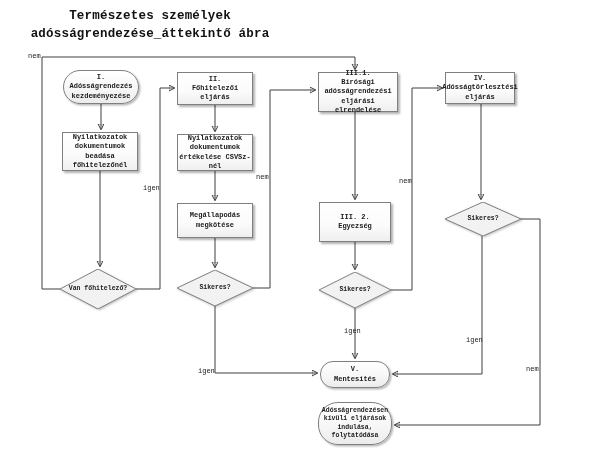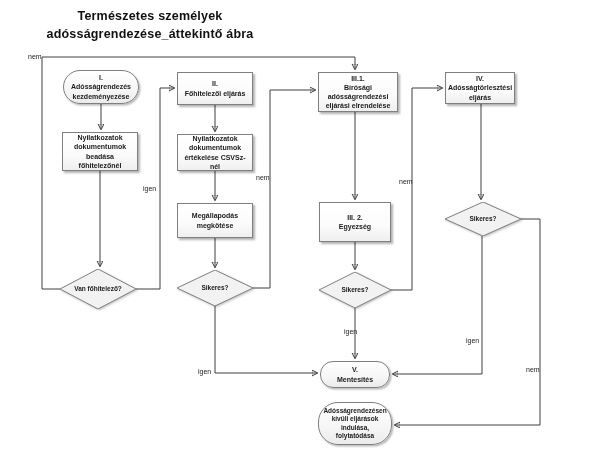--- a/index.html
+++ b/index.html
@@ -1,20 +1,20 @@
 <!DOCTYPE html>
 <html><head>
 <meta charset="utf-8">
 <style>
   html,body{margin:0;padding:0;background:#ffffff;}
   .canvas{
     position:relative;
     width:600px;height:450px;
     background:#ffffff;
-    font-family:Liberation Sans, sans-serif;
+    font-family:Liberation Mono, monospace;
     overflow:hidden;
   }
   .title{
     position:absolute;left:28px;top:8px;width:244px;
     text-align:center;font-size:12.5px;font-weight:bold;
     color:#111;line-height:1.4;white-space:pre-line;
     letter-spacing:.2px;
   }
   .connectors{position:absolute;left:0;top:0;width:600px;height:450px;}
   .connectors path{fill:none;stroke:#3f3f3f;stroke-width:1;}

